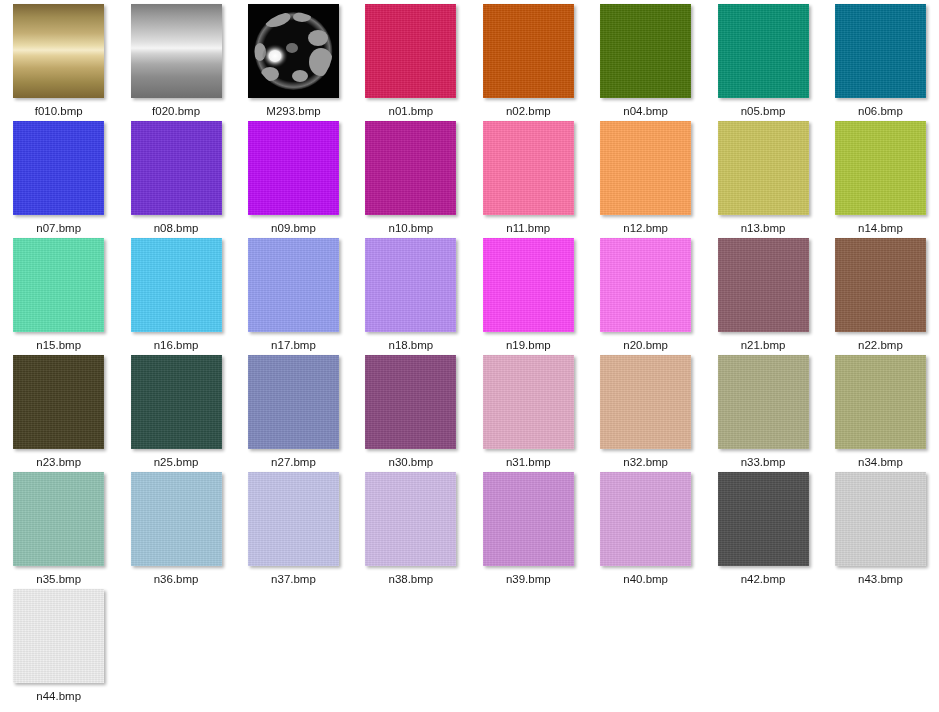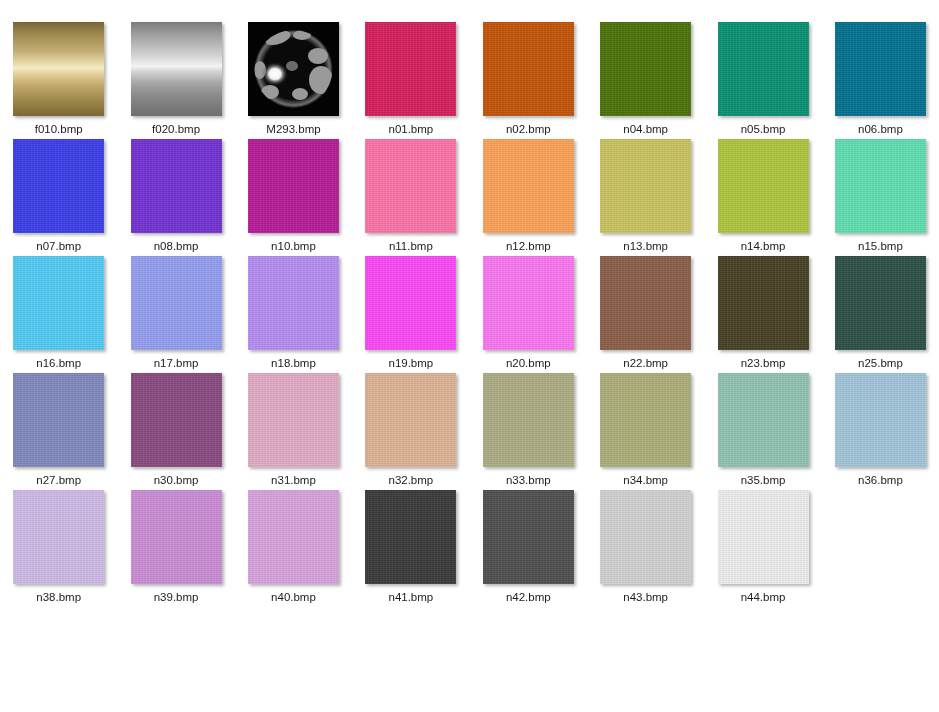--- a/index.html
+++ b/index.html
@@ -12,21 +12,21 @@
     height: 712px;
     overflow: hidden;
     font-family: "Liberation Sans", sans-serif;
     -webkit-font-smoothing: antialiased;
   }
   #thumb-grid {
     display: grid;
     grid-template-columns: repeat(8, 117.4px);
     grid-auto-rows: 117px;
     width: 939px;
-    padding-top: 20px;
+    padding-top: 2px;
     box-sizing: border-box;
   }
   .thumb-cell {
     position: relative;
     display: flex;
     flex-direction: column;
     align-items: center;
     justify-content: flex-start;
   }
   .thumb-frame {
@@ -195,20 +195,26 @@
       <div class="thumb-label">n07.bmp</div>
     </div>
     <div class="thumb-cell">
       <div class="thumb-frame">
         <div class="thumb-img texture" style="background: rgb(115, 49, 212);"></div>
       </div>
       <div class="thumb-label">n08.bmp</div>
     </div>
     <div class="thumb-cell">
       <div class="thumb-frame">
+        <div class="thumb-img texture" style="background: rgb(187, 14, 245);"></div>
+      </div>
+      <div class="thumb-label">n09.bmp</div>
+    </div>
+    <div class="thumb-cell">
+      <div class="thumb-frame">
         <div class="thumb-img texture" style="background: rgb(182, 27, 151);"></div>
       </div>
       <div class="thumb-label">n10.bmp</div>
     </div>
     <div class="thumb-cell">
       <div class="thumb-frame">
         <div class="thumb-img texture" style="background: rgb(253, 116, 168);"></div>
       </div>
       <div class="thumb-label">n11.bmp</div>
     </div>
@@ -261,20 +267,26 @@
       <div class="thumb-label">n19.bmp</div>
     </div>
     <div class="thumb-cell">
       <div class="thumb-frame">
         <div class="thumb-img texture" style="background: rgb(251, 119, 242);"></div>
       </div>
       <div class="thumb-label">n20.bmp</div>
     </div>
     <div class="thumb-cell">
       <div class="thumb-frame">
+        <div class="thumb-img texture" style="background: rgb(141, 95, 107);"></div>
+      </div>
+      <div class="thumb-label">n21.bmp</div>
+    </div>
+    <div class="thumb-cell">
+      <div class="thumb-frame">
         <div class="thumb-img texture" style="background: rgb(138, 95, 72);"></div>
       </div>
       <div class="thumb-label">n22.bmp</div>
     </div>
     <div class="thumb-cell">
       <div class="thumb-frame">
         <div class="thumb-img texture" style="background: rgb(70, 64, 35);"></div>
       </div>
       <div class="thumb-label">n23.bmp</div>
     </div>
@@ -327,41 +339,41 @@
       <div class="thumb-label">n35.bmp</div>
     </div>
     <div class="thumb-cell">
       <div class="thumb-frame">
         <div class="thumb-img texture" style="background: rgb(162, 198, 218);"></div>
       </div>
       <div class="thumb-label">n36.bmp</div>
     </div>
     <div class="thumb-cell">
       <div class="thumb-frame">
+        <div class="thumb-img texture" style="background: rgb(195, 195, 232);"></div>
+      </div>
+      <div class="thumb-label">n37.bmp</div>
+    </div>
+    <div class="thumb-cell">
+      <div class="thumb-frame">
         <div class="thumb-img texture" style="background: rgb(207, 187, 230);"></div>
       </div>
       <div class="thumb-label">n38.bmp</div>
     </div>
     <div class="thumb-cell">
       <div class="thumb-frame">
         <div class="thumb-img texture" style="background: rgb(203, 142, 214);"></div>
       </div>
       <div class="thumb-label">n39.bmp</div>
     </div>
     <div class="thumb-cell">
       <div class="thumb-frame">
         <div class="thumb-img texture" style="background: rgb(216, 163, 221);"></div>
       </div>
       <div class="thumb-label">n40.bmp</div>
-    </div>
-    <div class="thumb-cell">
-      <div class="thumb-frame">
-        <div class="thumb-img texture" style="background: rgb(58, 58, 58);"></div>
-      </div>
-      <div class="thumb-label">n41.bmp</div>
     </div>
     <div class="thumb-cell">
       <div class="thumb-frame">
         <div class="thumb-img texture" style="background: rgb(79, 79, 79);"></div>
       </div>
       <div class="thumb-label">n42.bmp</div>
     </div>
     <div class="thumb-cell">
       <div class="thumb-frame">
         <div class="thumb-img texture" style="background: rgb(210, 210, 210);"></div>

